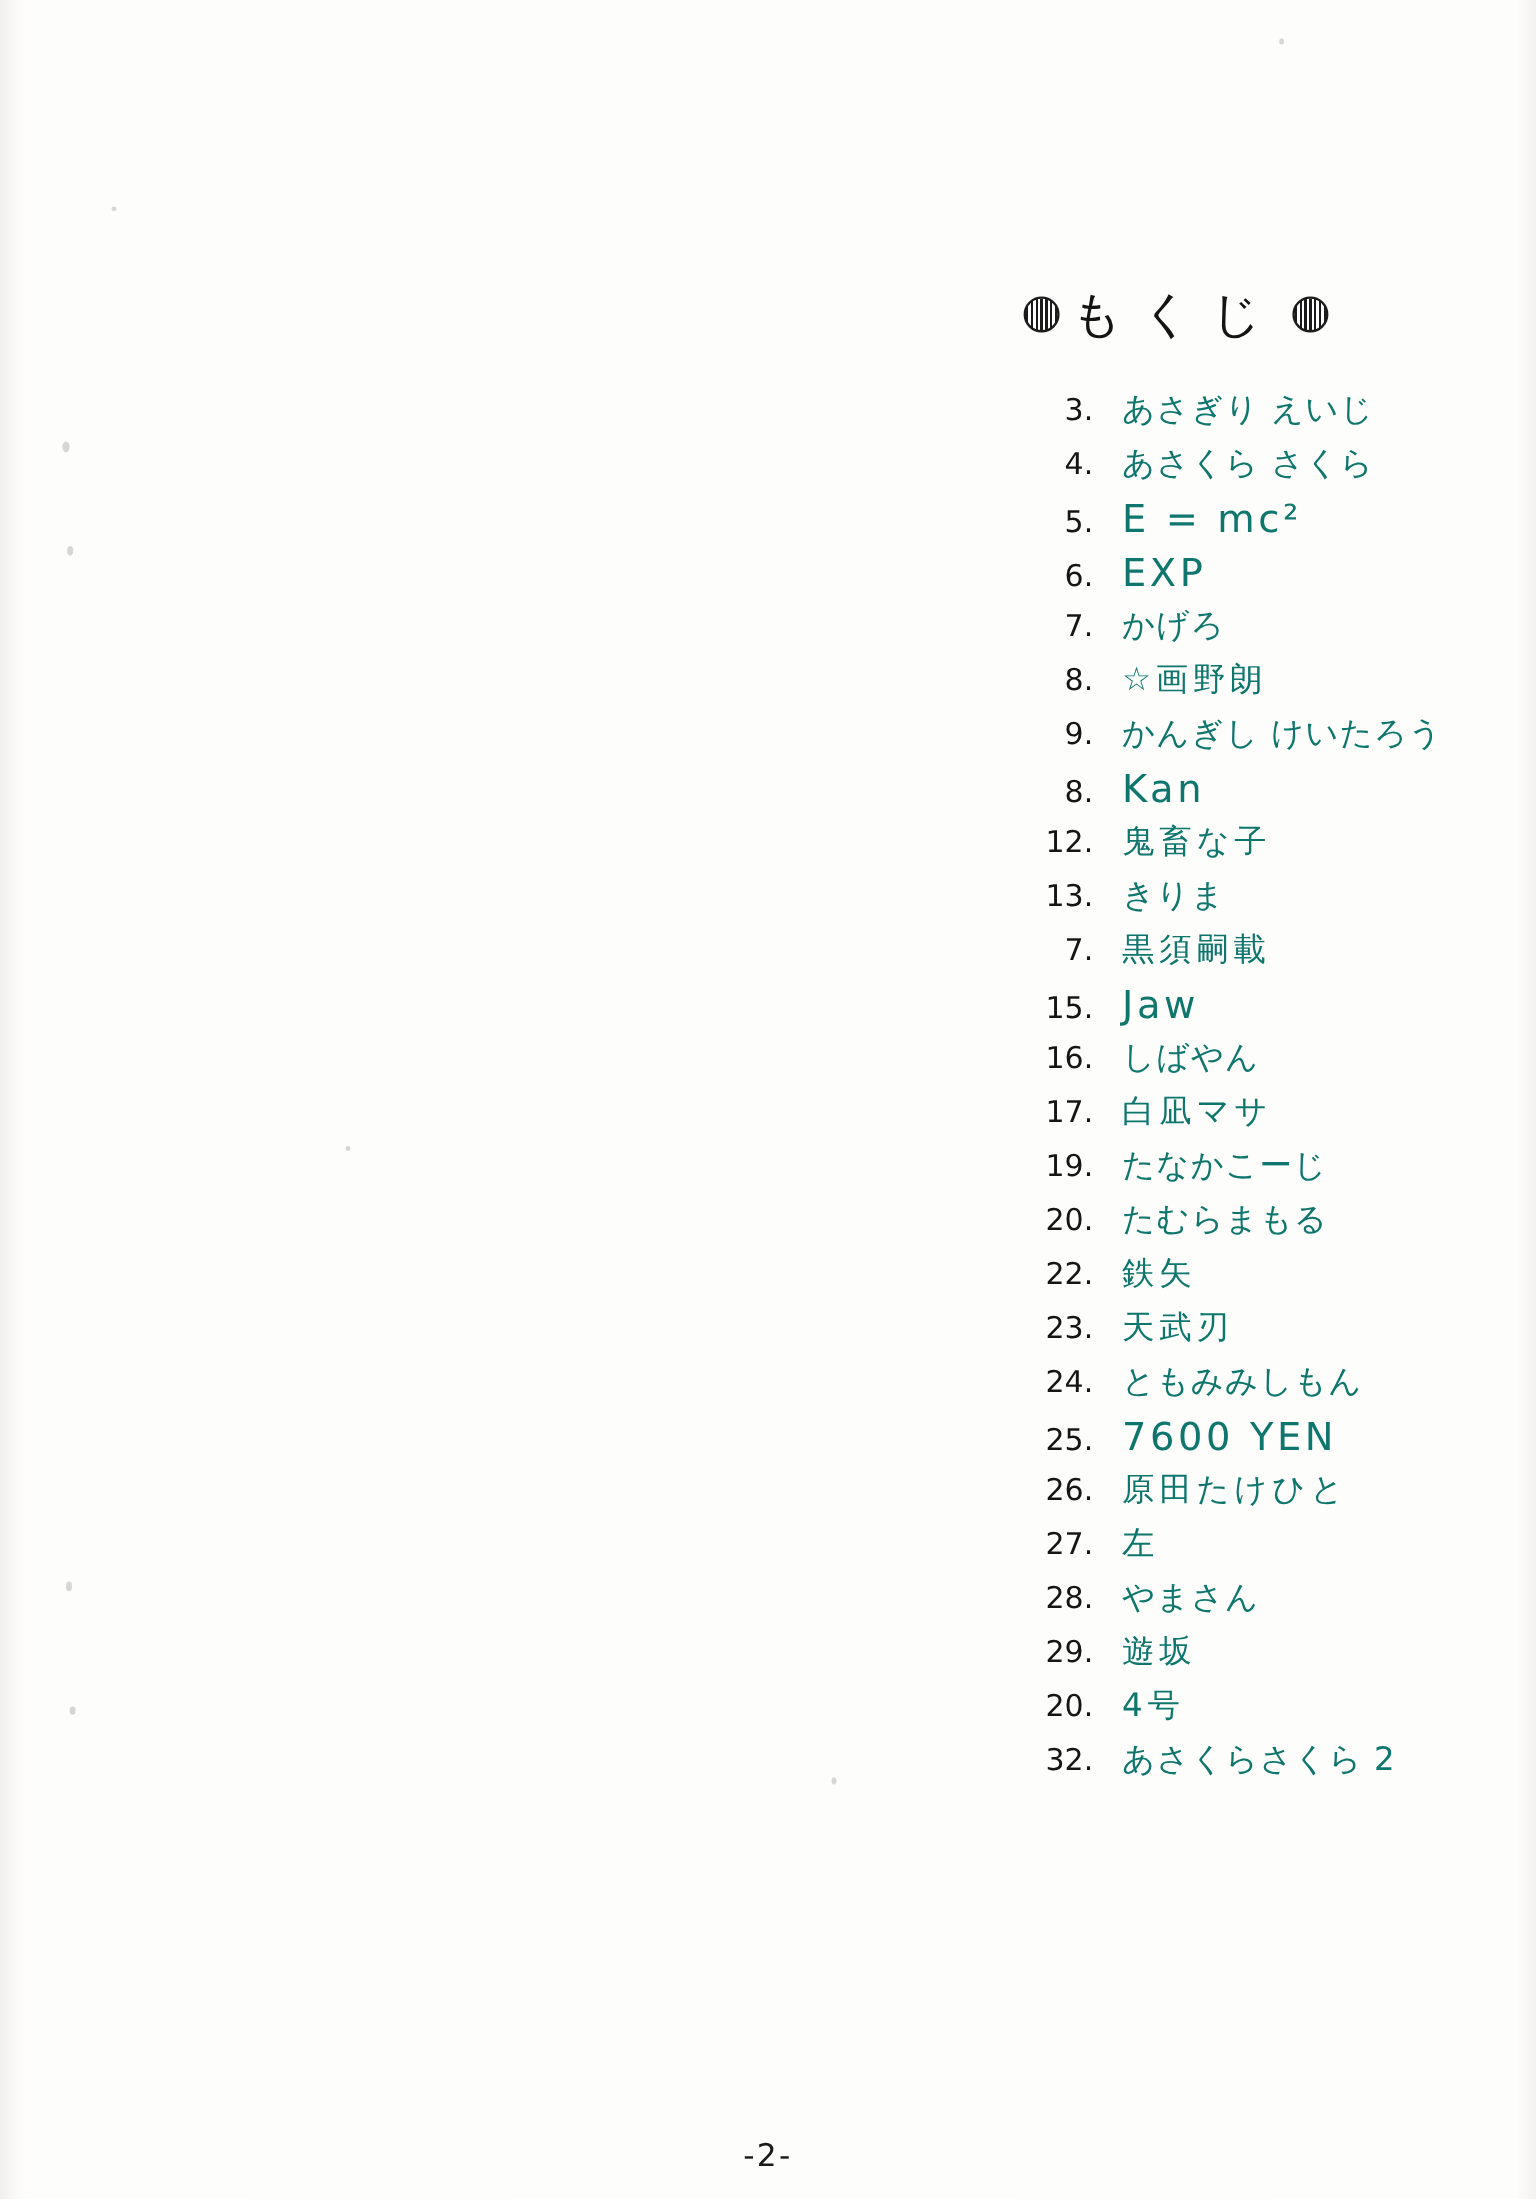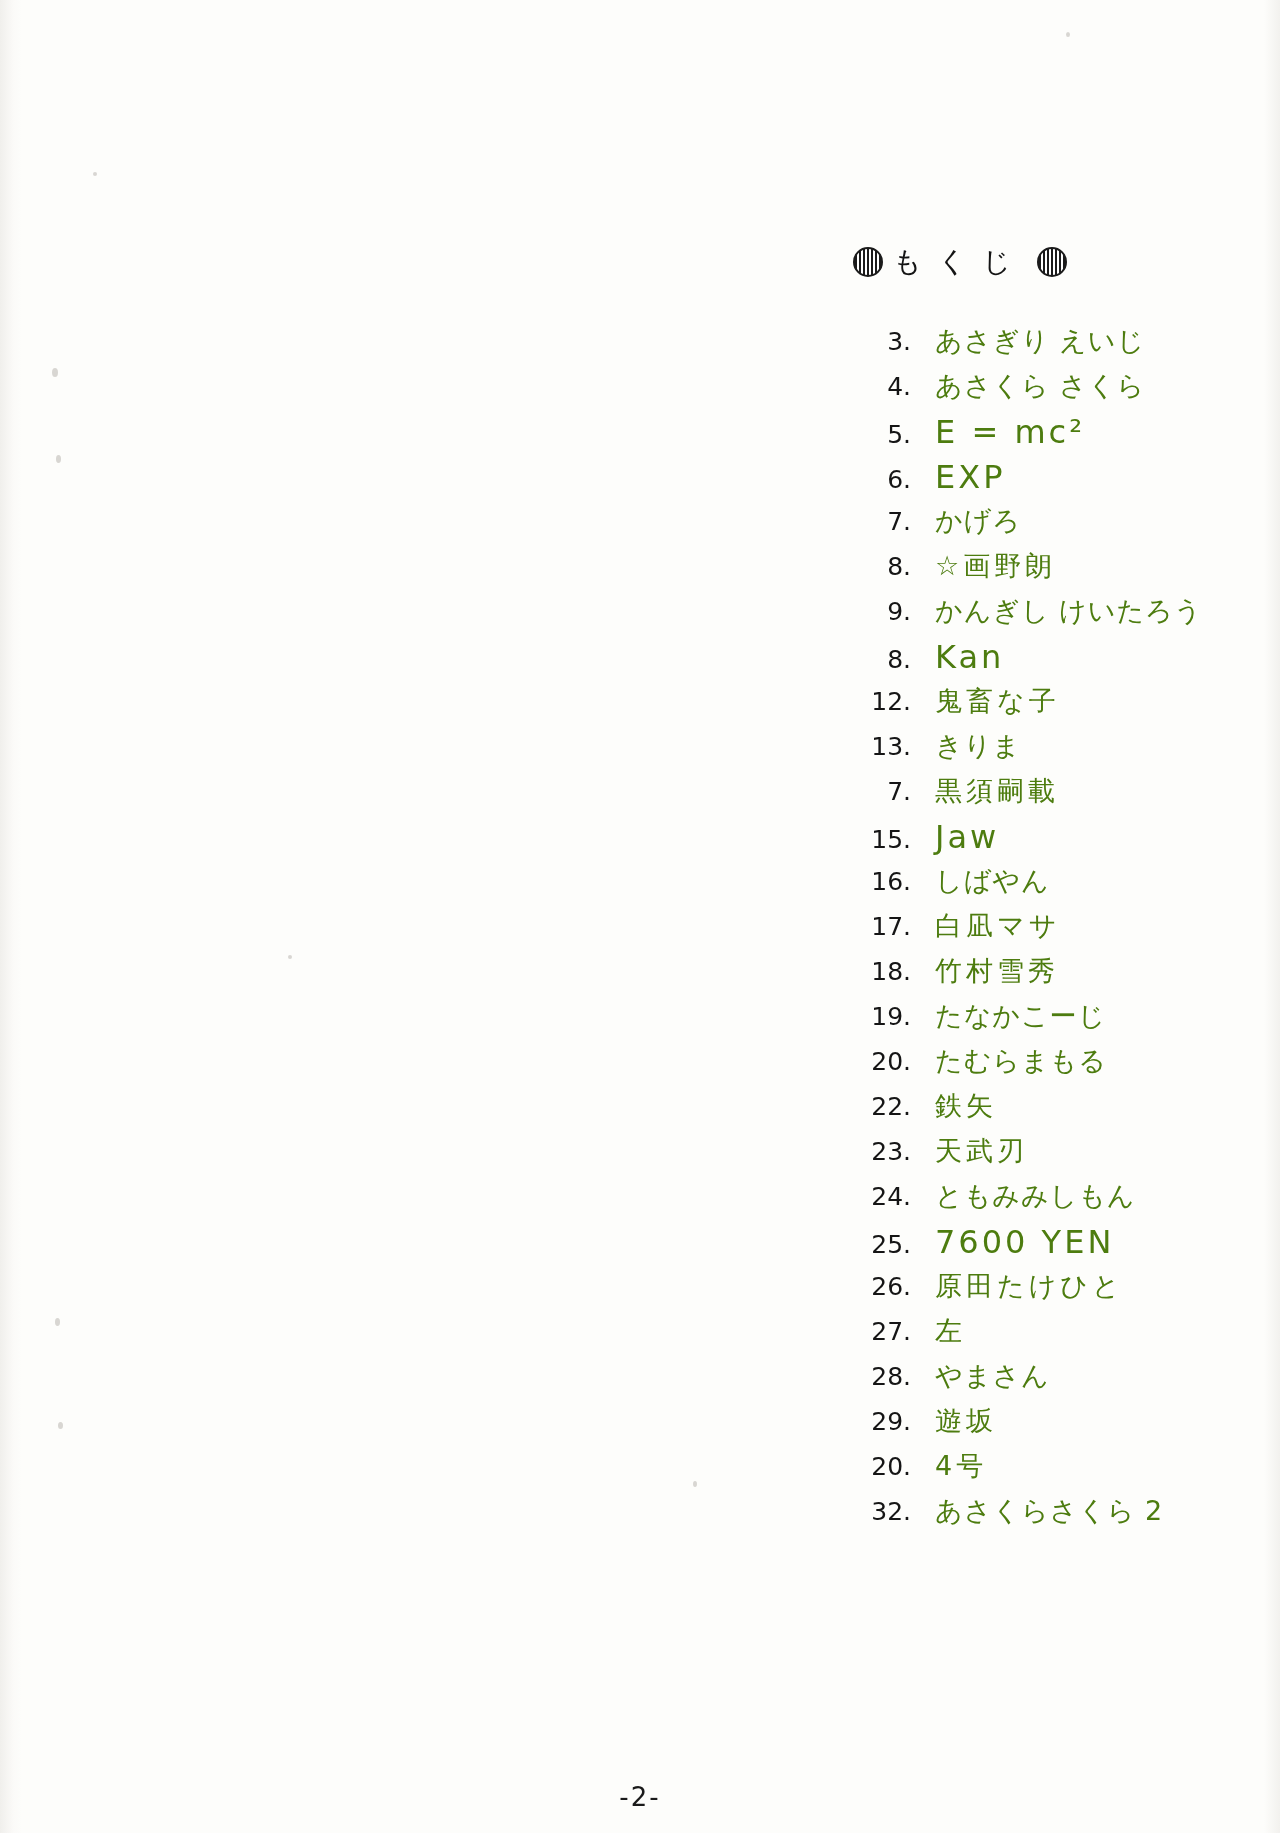--- a/index.html
+++ b/index.html
@@ -56,21 +56,21 @@
     border-radius: 50%;
     border: 2px solid #1b1b1b;
     background: repeating-linear-gradient(
       90deg,
       #1b1b1b 0px, #1b1b1b 2px,
       #ffffff 2px, #ffffff 4px
     );
     flex: none;
   }
   #toc-heading-text {
-    font-size: 28px;
+    font-size: 41px;
     letter-spacing: 16px;
     color: #141414;
     font-family: "DejaVu Sans", sans-serif;
     white-space: nowrap;
   }
   .toc-row {
     display: flex;
     align-items: baseline;
     height: 45px;
   }
@@ -78,21 +78,21 @@
     width: 66px;
     text-align: right;
     font-size: 25px;
     color: #151515;
     font-family: "DejaVu Sans", sans-serif;
     padding-right: 6px;
     white-space: nowrap;
   }
   .toc-title {
     font-size: 27px;
-    color: #4d7c0f;
+    color: #0f766e;
     font-family: "DejaVu Sans", sans-serif;
     padding-left: 18px;
     white-space: nowrap;
     letter-spacing: 1px;
   }
   .toc-title.latin {
     font-size: 32px;
     letter-spacing: 3px;
   }
   .toc-title.kanji {
@@ -186,24 +186,20 @@
         </div>
       <div class="toc-row">
           <span class="toc-num">16.</span>
           <span class="toc-title">しばやん</span>
         </div>
       <div class="toc-row">
           <span class="toc-num">17.</span>
           <span class="toc-title kanji">白凪マサ</span>
         </div>
       <div class="toc-row">
-          <span class="toc-num">18.</span>
-          <span class="toc-title kanji">竹村雪秀</span>
-        </div>
-      <div class="toc-row">
           <span class="toc-num">19.</span>
           <span class="toc-title">たなかこーじ</span>
         </div>
       <div class="toc-row">
           <span class="toc-num">20.</span>
           <span class="toc-title">たむらまもる</span>
         </div>
       <div class="toc-row">
           <span class="toc-num">22.</span>
           <span class="toc-title kanji">鉄矢</span>

